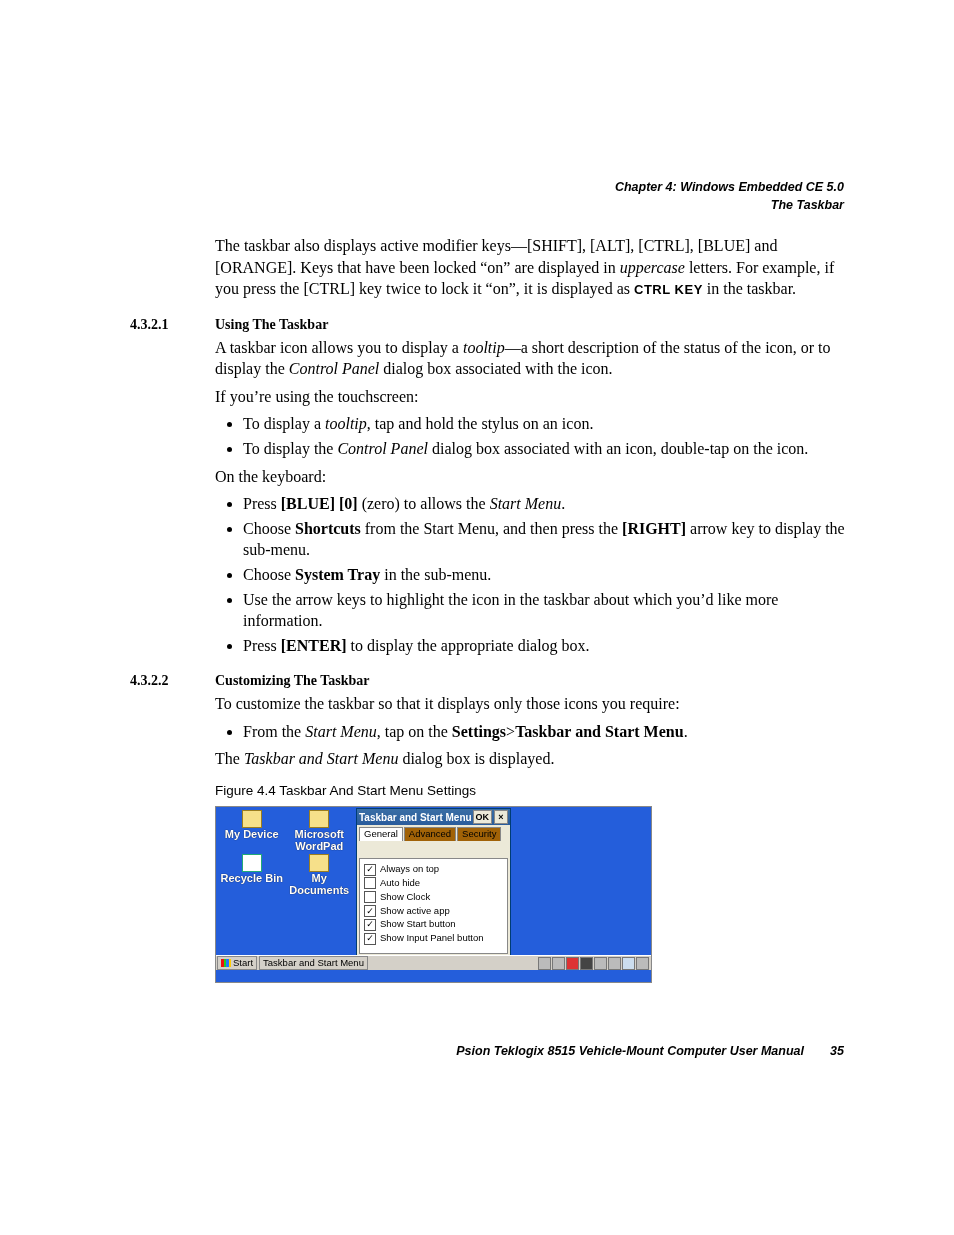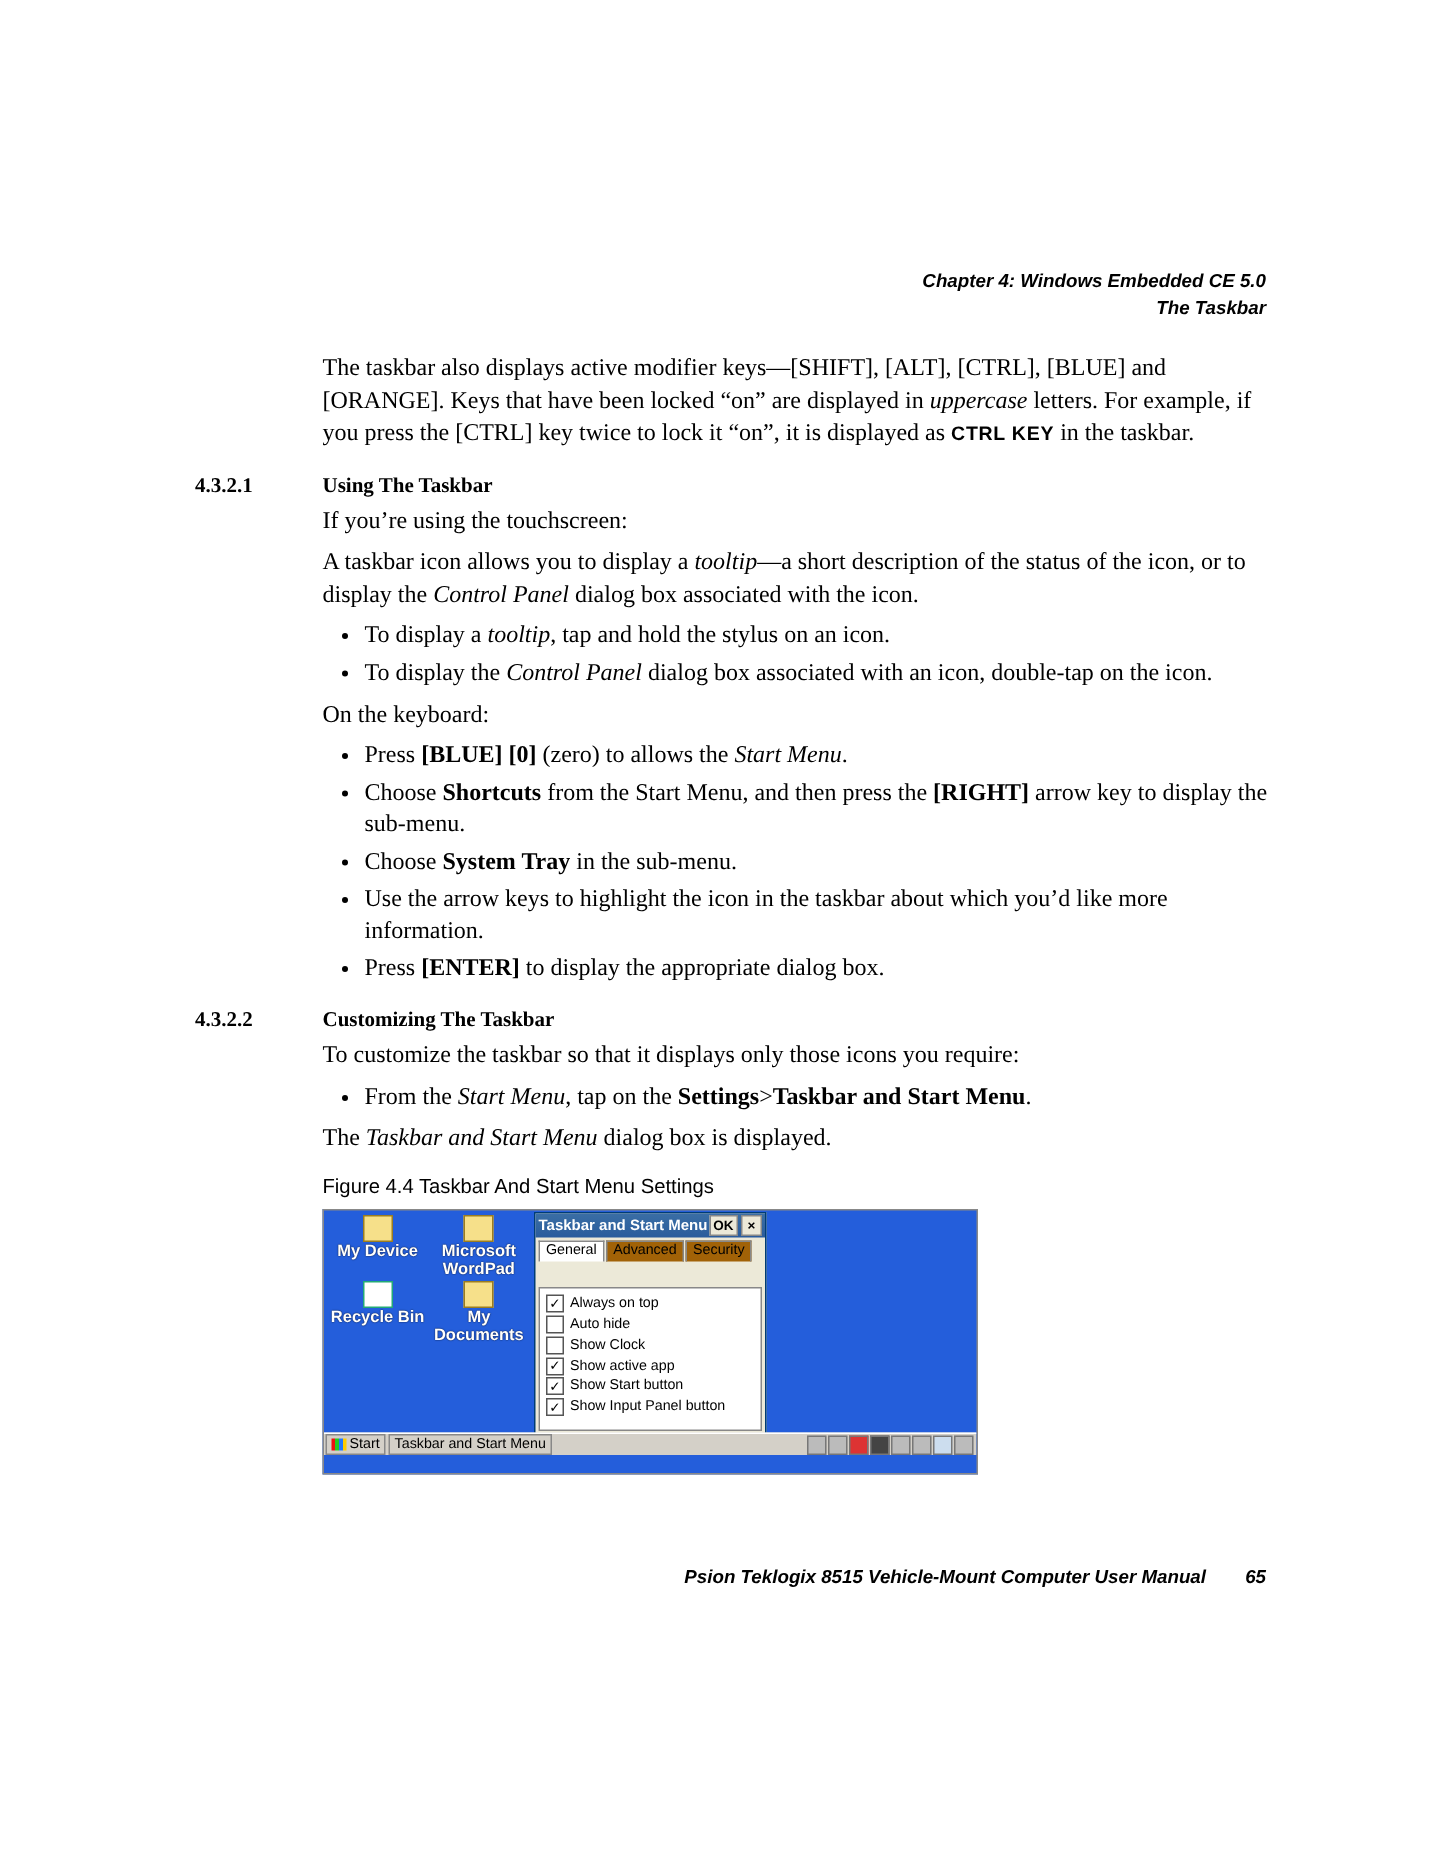--- a/index.html
+++ b/index.html
@@ -128,21 +128,21 @@
   .tabs { display:flex; font-size:9.5px; padding: 2px 2px 17px 2px; }
   .tab {
     border:1px solid #888; border-bottom:none;
     background:#a16207; padding:0 4px; margin-right:1px;
   }
   .tab.active { background:#fff; }
   .tabpage {
     background:#fff; border:1px solid #888;
     margin: 0 2px 2px 2px; padding: 3px 4px 7px 4px;
   }
-  .cb-row { display:flex; align-items:flex-start; font-size:9.5px; margin:1px 0; }
+  .cb-row { display:flex; align-items:center; font-size:9.5px; margin:1px 0; }
   .cb {
     width:10px; height:10px; border:1px solid #555; background:#fff;
     margin-right:4px; display:inline-flex; align-items:center; justify-content:center;
     font-size:9px; line-height:1;
   }
   .cb.checked::after { content:"✓"; color:#000; }
 
   .taskbar {
     position:absolute; left:0; bottom:12px; right:0; height:14px;
     background:#d4d0c8; border-top:1px solid #fff;
@@ -194,25 +194,25 @@
 
     <p class="para">
       <span>The taskbar also displays active modifier keys—[SHIFT], [ALT], [CTRL], [BLUE] and [ORANGE]. Keys that have been locked “on” are displayed in </span><span class="italic">uppercase</span><span> letters. For example, if you press the [CTRL] key twice to lock it “on”, it is displayed as </span><span class="smallcaps-sans">CTRL KEY</span><span> in the taskbar.</span>
     </p>
 
     <div class="sec-row" style="margin-left:-85px;">
       <div class="sec-num">4.3.2.1</div>
       <div class="sec-title">Using The Taskbar</div>
     </div>
 
-    <p class="para">If you’re using the touchscreen:</p>
-
     <p class="para">
       <span>A taskbar icon allows you to display a </span><span class="italic">tooltip</span><span>—a short description of the status of the icon, or to display the </span><span class="italic">Control Panel</span><span> dialog box associated with the icon.</span>
     </p>
+
+    <p class="para">If you’re using the touchscreen:</p>
 
     <ul class="bul">
       <li>
         <span>To display a </span><span class="italic">tooltip</span><span>, tap and hold the stylus on an icon.</span>
       </li>
       <li>
         <span>To display the </span><span class="italic">Control Panel</span><span> dialog box associated with an icon, double-tap on the icon.</span>
       </li>
     </ul>
 
@@ -332,16 +332,16 @@
           <span class="ti screen"></span>
           <span class="ti"></span>
         </div>
       </div>
     </div>
 
   </div>
 
   <div class="footer">
     <div class="ftext">Psion Teklogix 8515 Vehicle-Mount Computer User Manual</div>
-    <div class="fnum">65</div>
+    <div class="fnum">35</div>
   </div>
 
 </div>
 
 </body></html>

